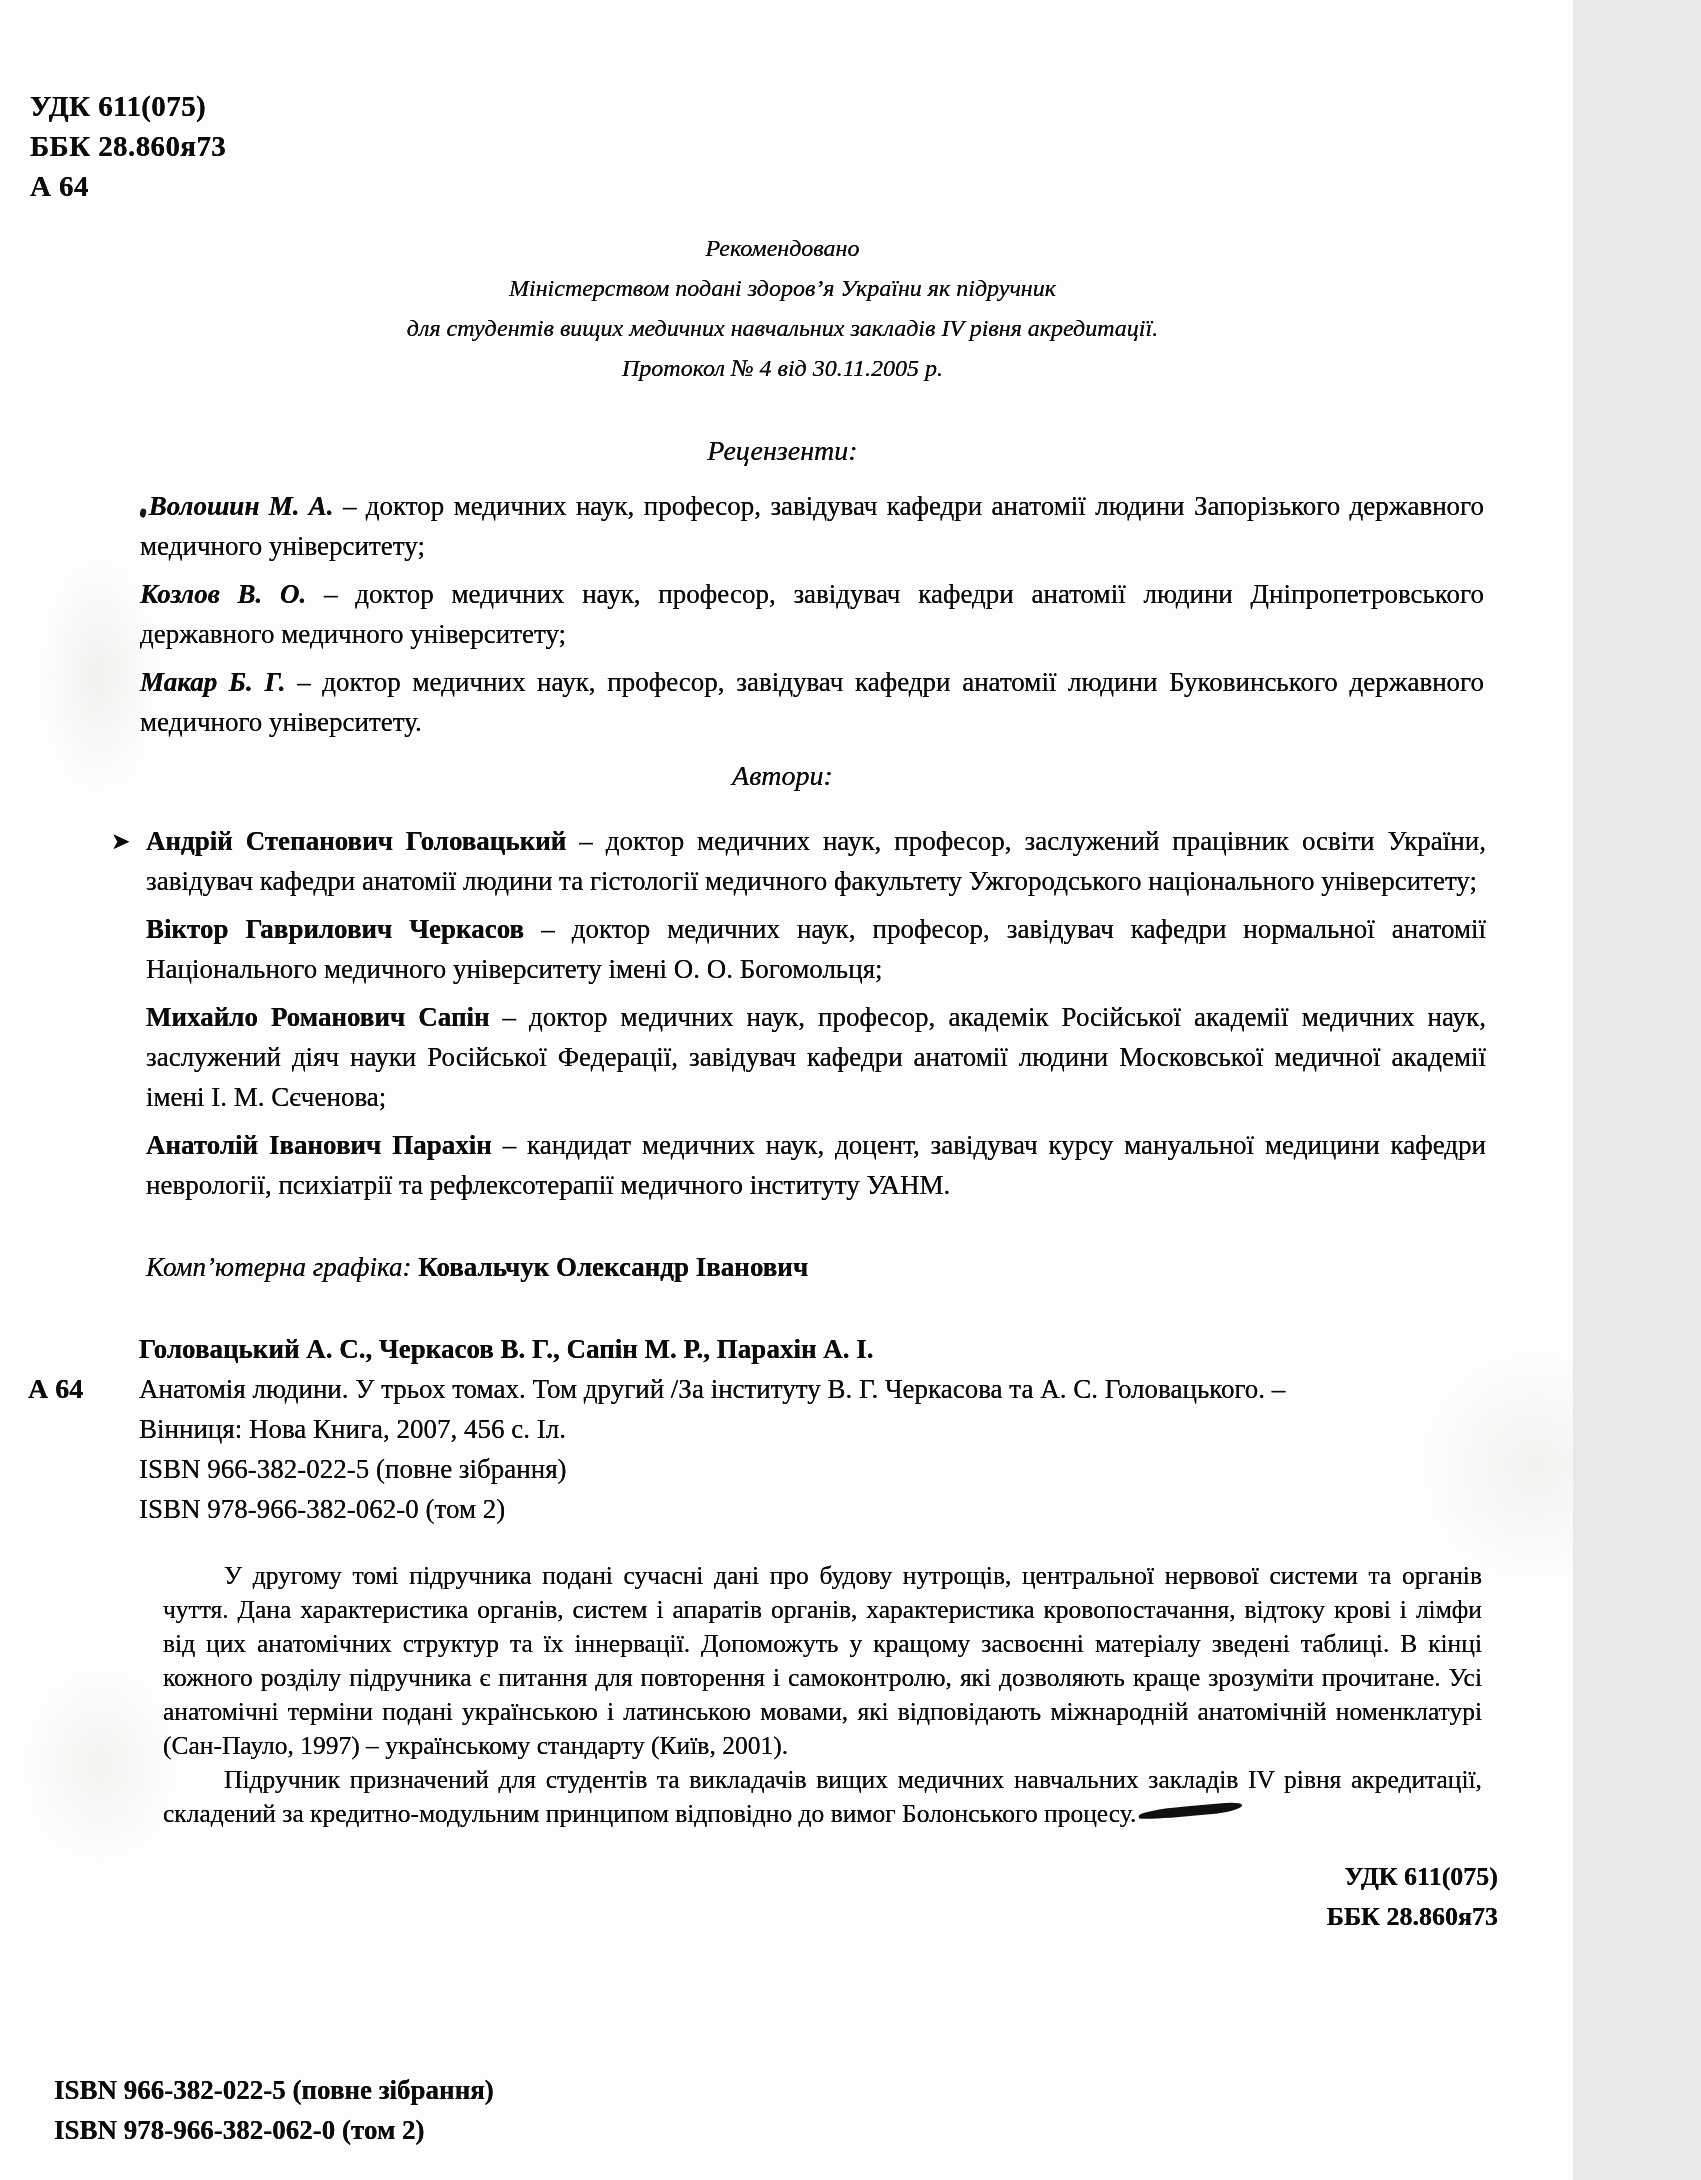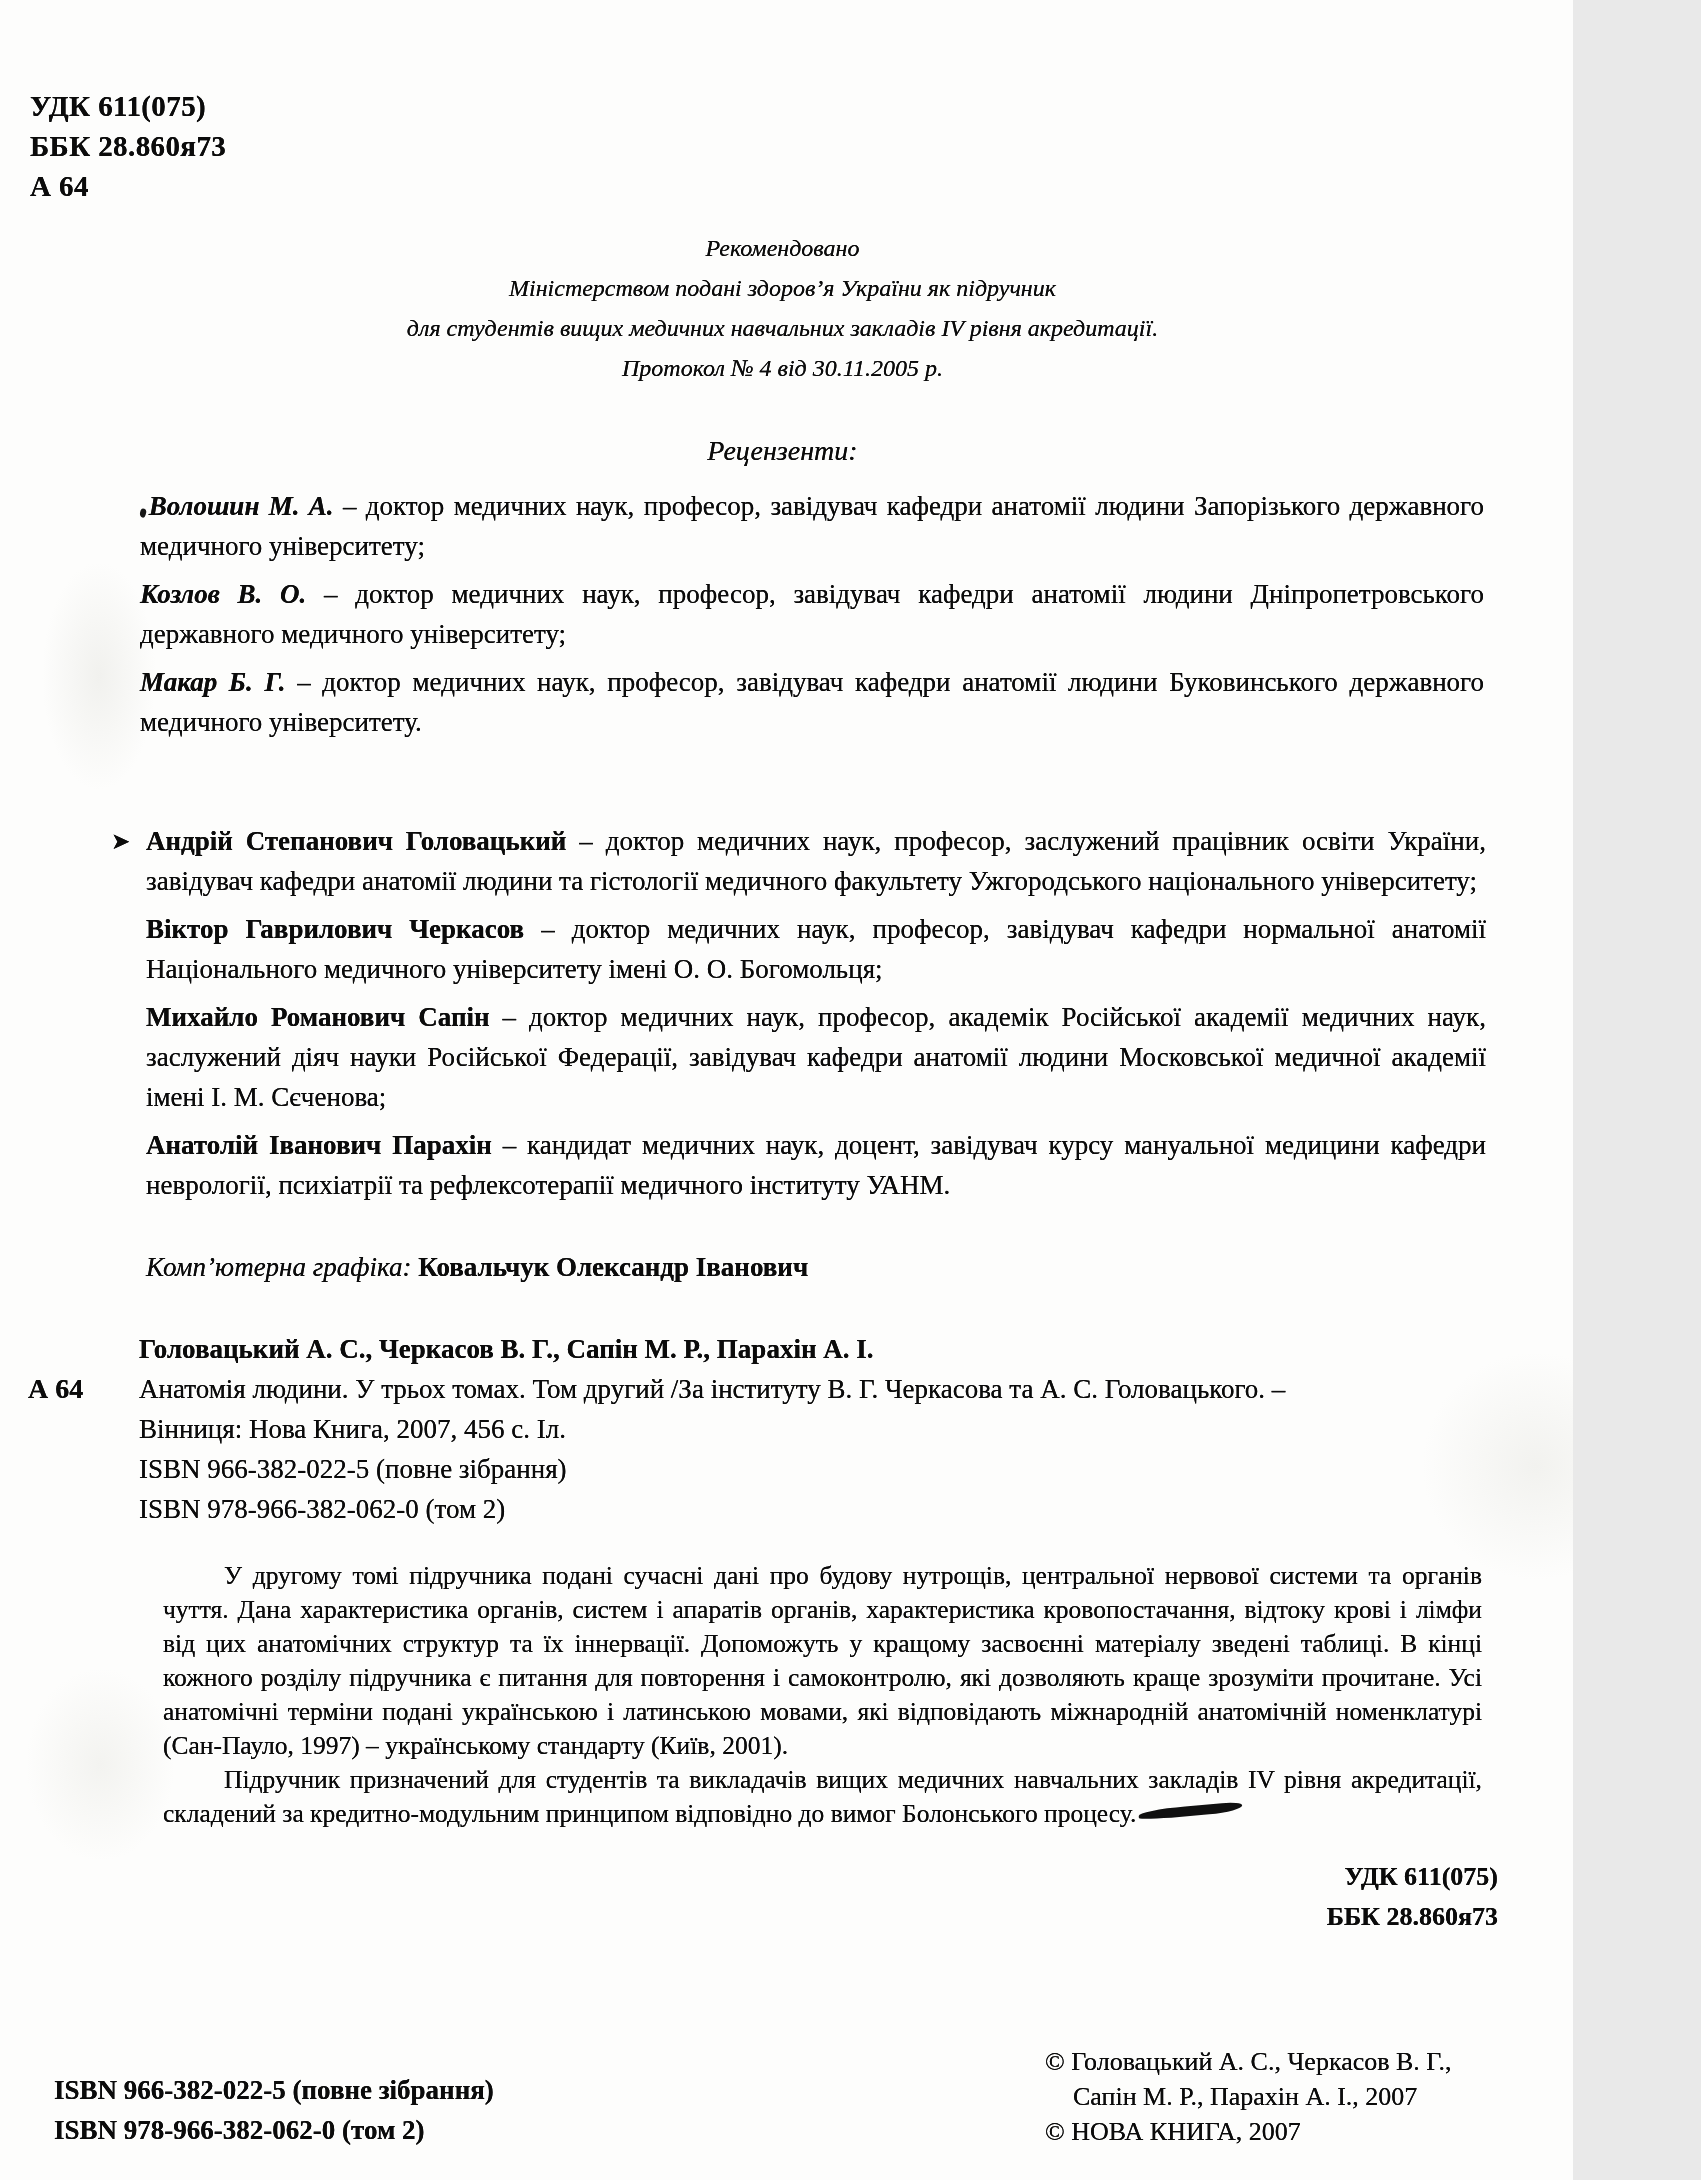--- a/index.html
+++ b/index.html
@@ -120,20 +120,21 @@
   </div>
 
   <div class="section-heading reviewers-heading">Рецензенти:</div>
 
   <div class="reviewers">
     <p class="entry"><span class="ink-dot"></span><span class="name-bi">Волошин М. А.</span><span> – доктор медичних наук, професор, завідувач кафедри анатомії людини Запорізького державного медичного університету;</span></p>
     <p class="entry"><span class="name-bi">Козлов В. О.</span><span> – доктор медичних наук, професор, завідувач кафедри анатомії людини Дніпропетровського державного медичного університету;</span></p>
     <p class="entry"><span class="name-bi">Макар Б. Г.</span><span> – доктор медичних наук, професор, завідувач кафедри анатомії людини Буковинського державного медичного університету.</span></p>
   </div>
 
+  <div class="section-heading authors-heading">Автори:</div>
 
   <div class="authors">
     <p class="entry first"><span class="marker">➤</span><span class="name-b">Андрій Степанович Головацький</span><span> – доктор медичних наук, професор, заслужений працівник освіти України, завідувач кафедри анатомії людини та гістології медичного факультету Ужгородського національного університету;</span></p>
     <p class="entry"><span class="name-b">Віктор Гаврилович Черкасов</span><span> – доктор медичних наук, професор, завідувач кафедри нормальної анатомії Національного медичного університету імені О. О. Богомольця;</span></p>
     <p class="entry"><span class="name-b">Михайло Романович Сапін</span><span> – доктор медичних наук, професор, академік Російської академії медичних наук, заслужений діяч науки Російської Федерації, завідувач кафедри анатомії людини Московської медичної академії імені І. М. Сєченова;</span></p>
     <p class="entry"><span class="name-b">Анатолій Іванович Парахін</span><span> – кандидат медичних наук, доцент, завідувач курсу мануальної медицини кафедри неврології, психіатрії та рефлексотерапії медичного інституту УАНМ.</span></p>
   </div>
 
   <p class="graphics"><span class="lbl">Комп’ютерна графіка:</span> <span class="name-b">Ковальчук Олександр Іванович</span></p>
 
@@ -154,20 +155,15 @@
   <div class="right-codes">
     <div>УДК 611(075)</div>
     <div>ББК 28.860я73</div>
   </div>
 
   <div class="bottom-left">
     <div>ISBN 966-382-022-5 (повне зібрання)</div>
     <div>ISBN 978-966-382-062-0 (том 2)</div>
   </div>
 
-  <div class="bottom-right">
-    <div>© Головацький А. С., Черкасов В. Г.,</div>
-    <div class="indent">Сапін М. Р., Парахін А. І., 2007</div>
-    <div>© НОВА КНИГА, 2007</div>
-  </div>
 
 </div>
 
 
 </body></html>

